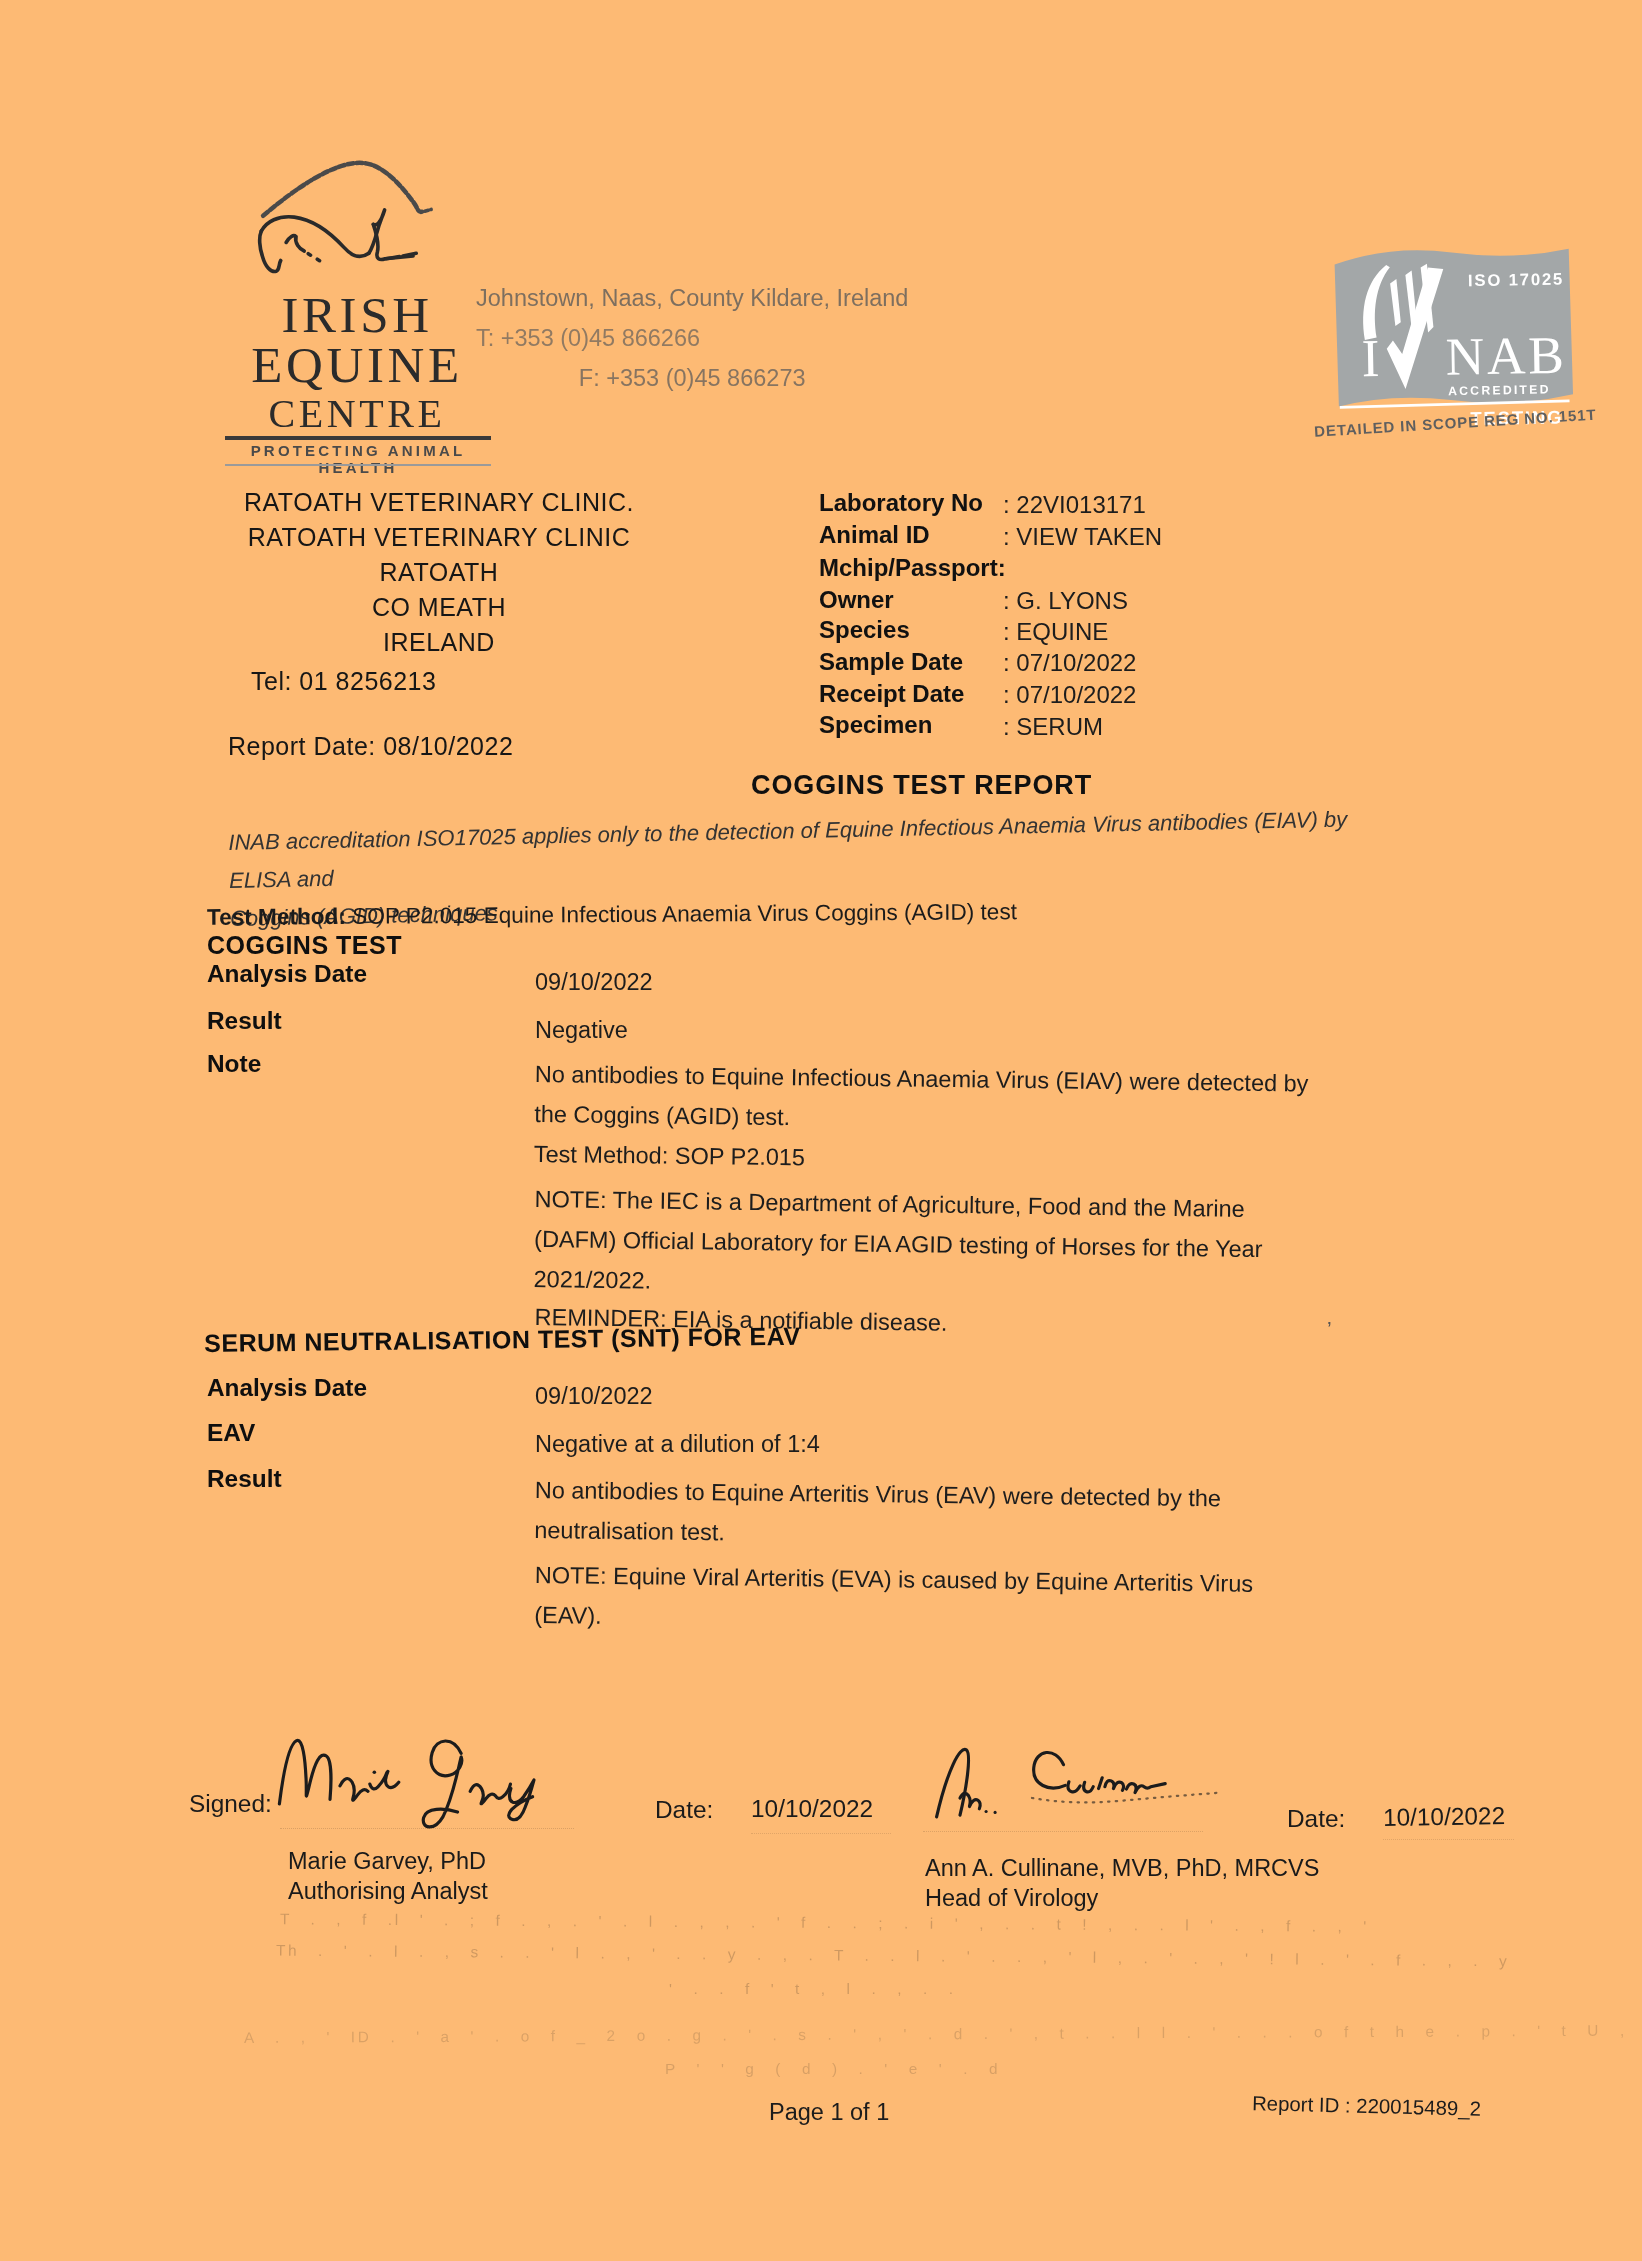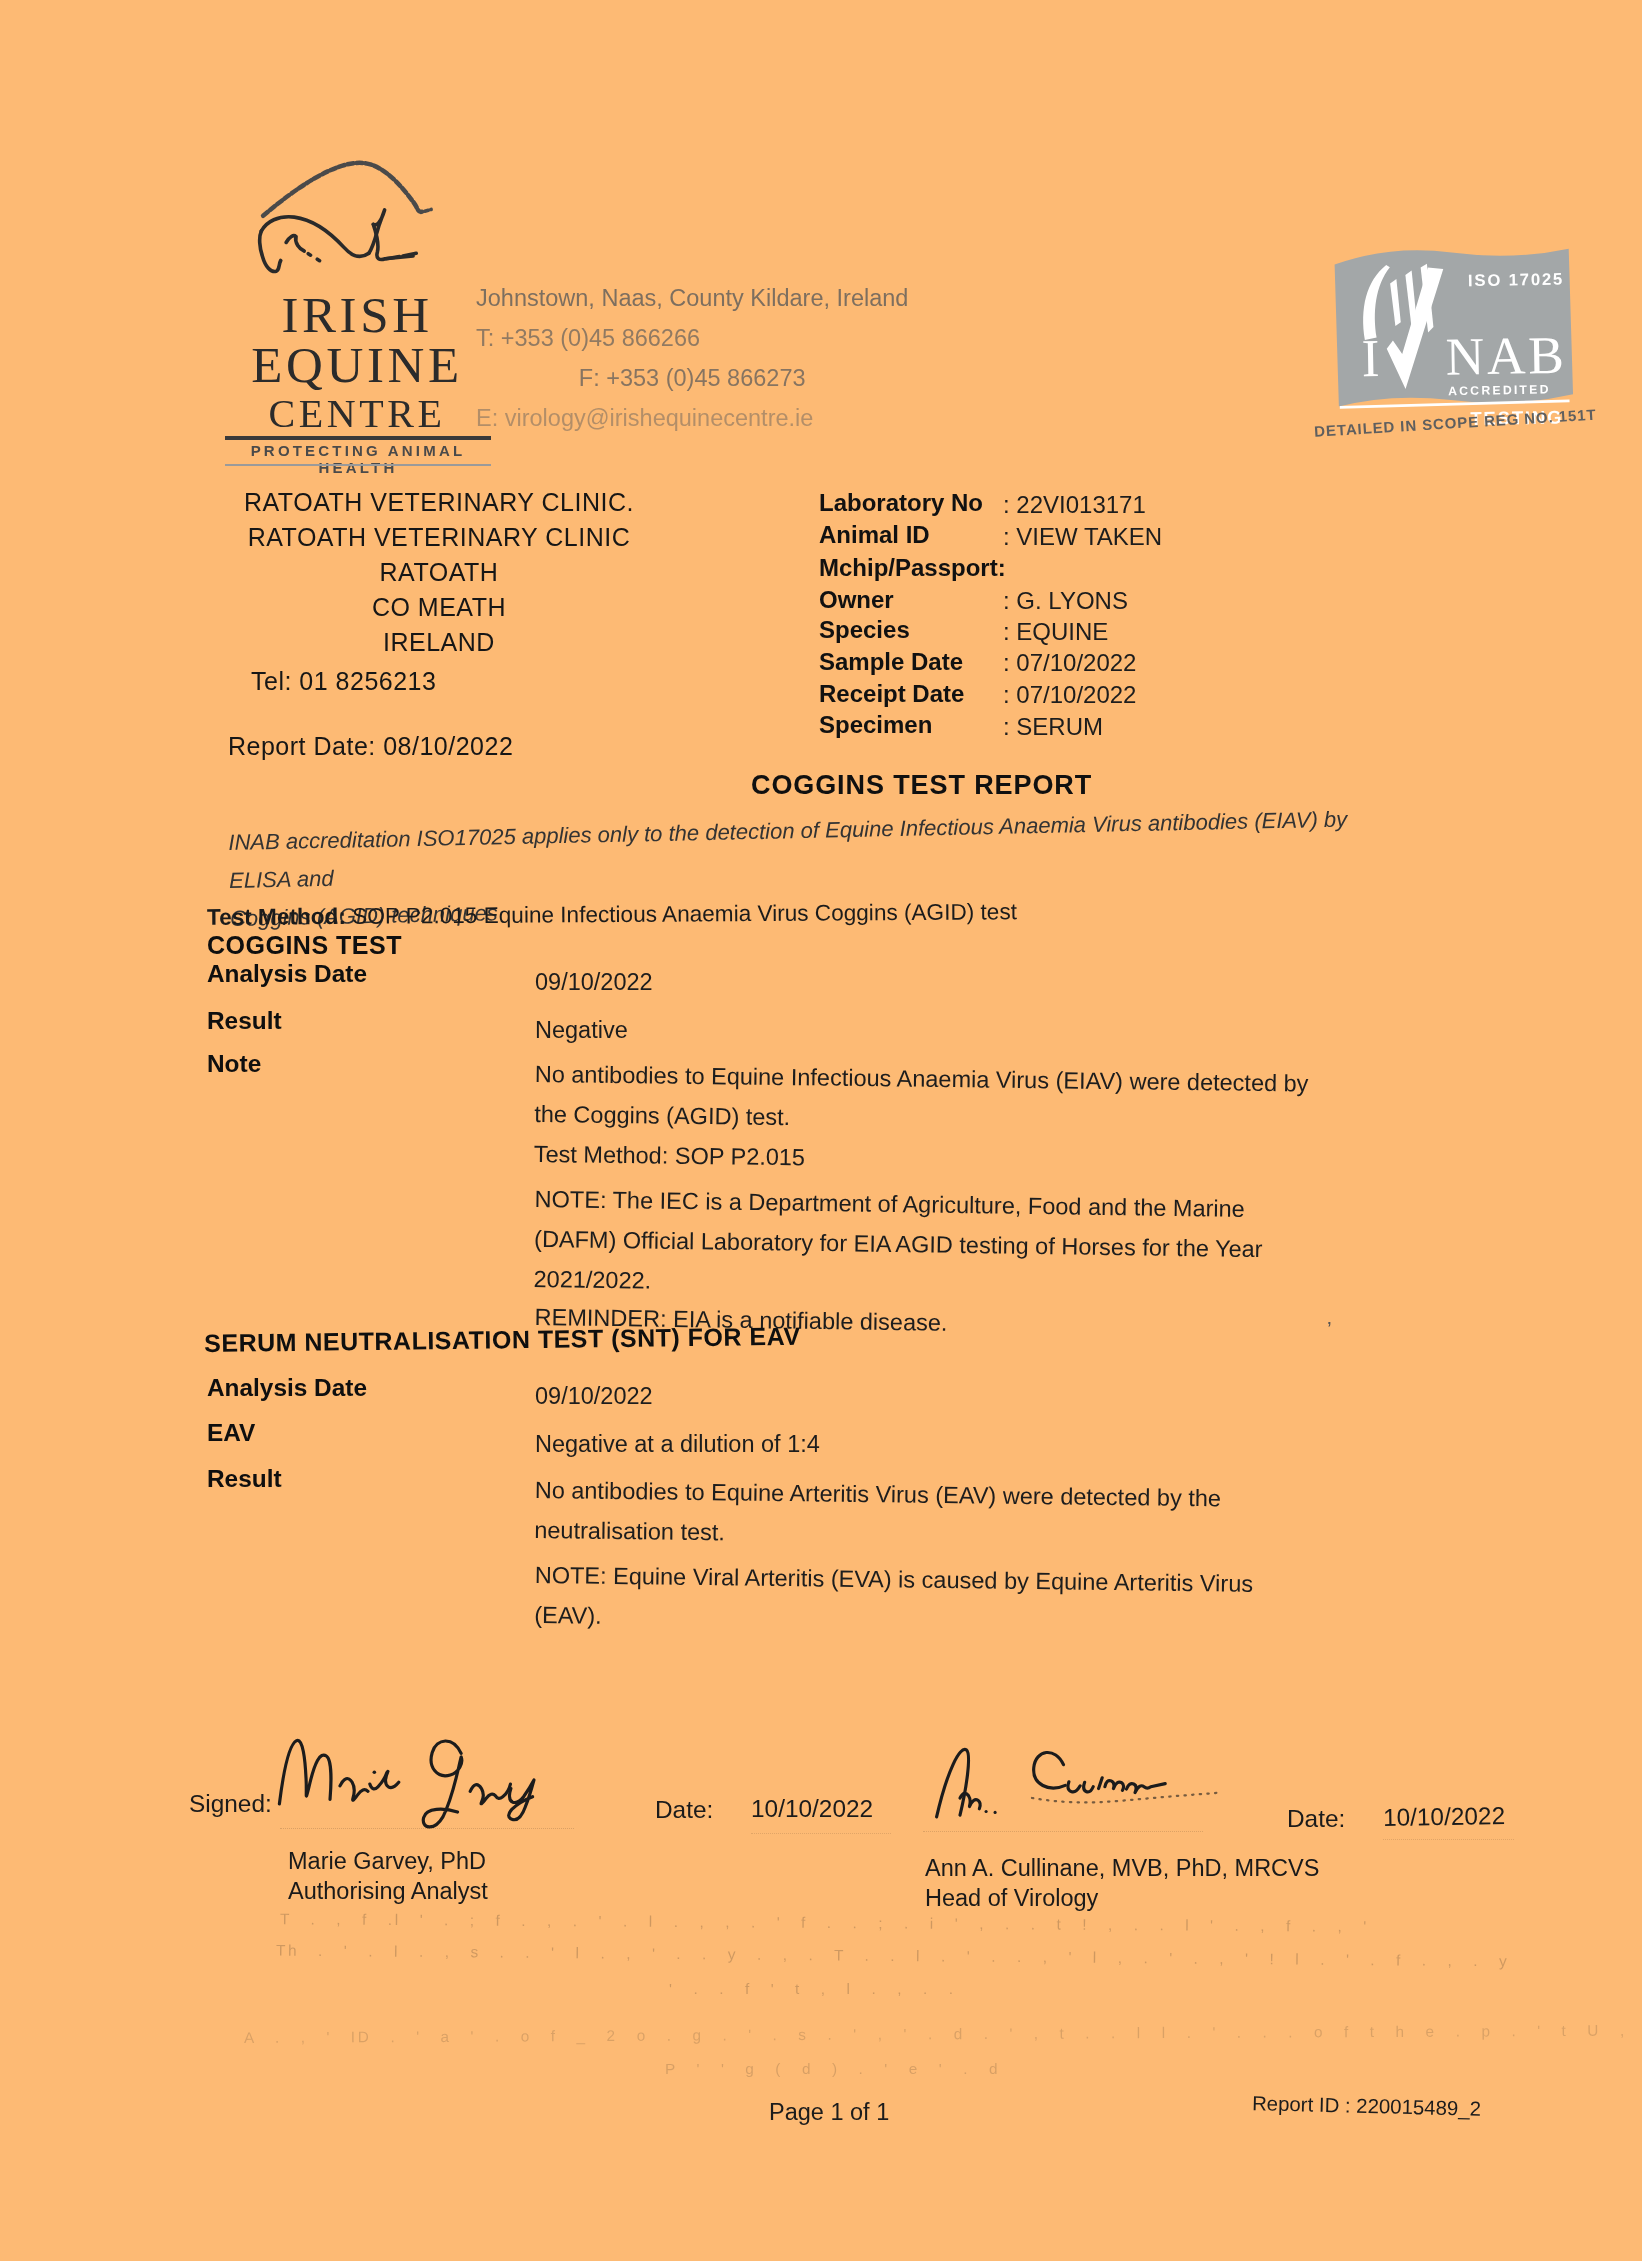--- a/index.html
+++ b/index.html
@@ -57,21 +57,20 @@
   <div class="abs logo-word serif" style="top:336px;font-size:51px;">EQUINE</div>
   <div class="abs logo-word serif" style="top:390px;font-size:40px;">CENTRE</div>
   <div class="abs logo-rule" style="top:436px;"></div>
   <div class="abs tagline" style="top:442px;">PROTECTING ANIMAL HEALTH</div>
   <div class="abs logo-rule2" style="top:464px;"></div>
 
   <div class="abs contact" style="left:476px;top:278px;">
     <div style="opacity:.78;">Johnstown, Naas, County Kildare, Ireland</div>
     <div style="opacity:.66;">T: +353 (0)45 866266</div>
     <div style="opacity:.72;text-align:center;">F: +353 (0)45 866273</div>
-    <div style="opacity:.45;">E: virology@irishequinecentre.ie</div>
   </div>
 
   <div class="abs" style="left:1333px;top:239px;width:240px;height:190px;transform:rotate(-1deg);">
     <svg width="240" height="190" viewBox="0 0 530 420">
       <path d="M6 52 Q130 10 265 30 Q400 50 524 26 L528 348 Q395 376 258 356 Q125 338 10 366 Z" fill="#a3a7a8"></path>
       <g>
         <path d="M70 220 C60 150 75 90 120 55 L128 60 C95 100 88 160 96 215 Z" fill="#ffffff"></path>
         <path d="M128 96 l14 -10 8 96 -12 8 Z" fill="#ffffff"></path>
         <path d="M162 78 l14 -10 10 120 -12 10 Z" fill="#ffffff"></path>
         <path d="M196 62 l14 -8 12 140 -12 12 Z" fill="#ffffff"></path>

